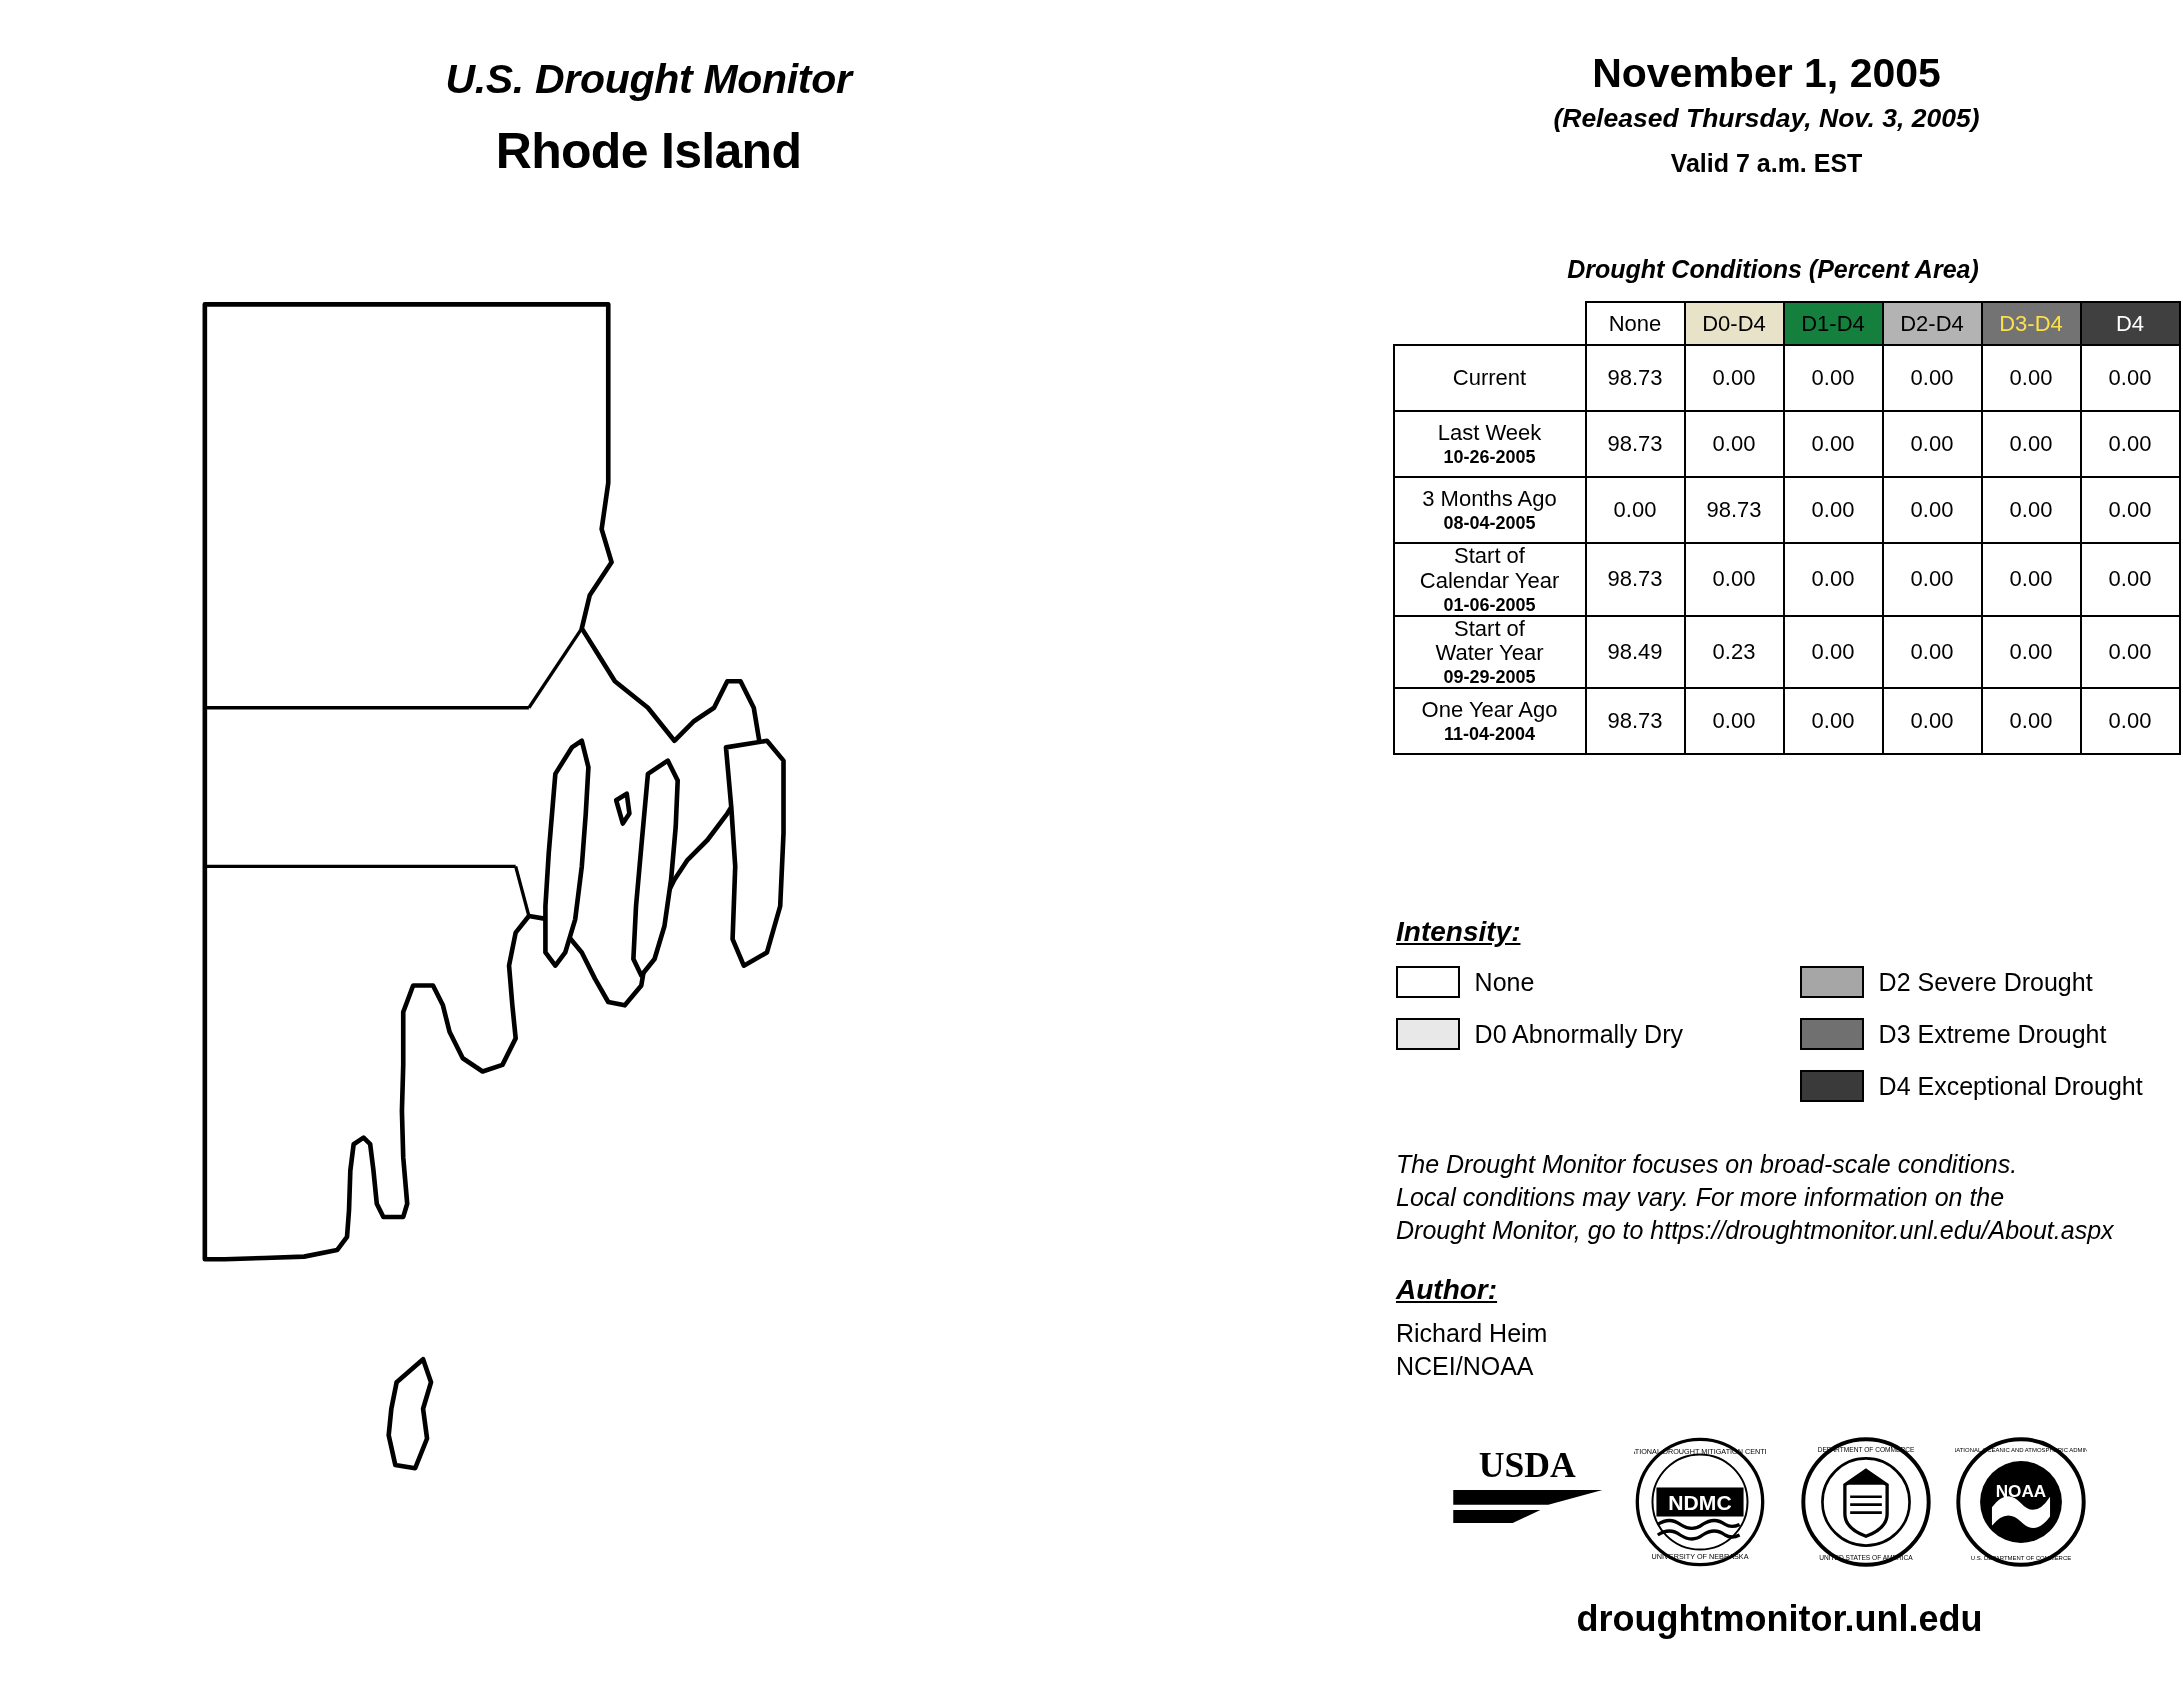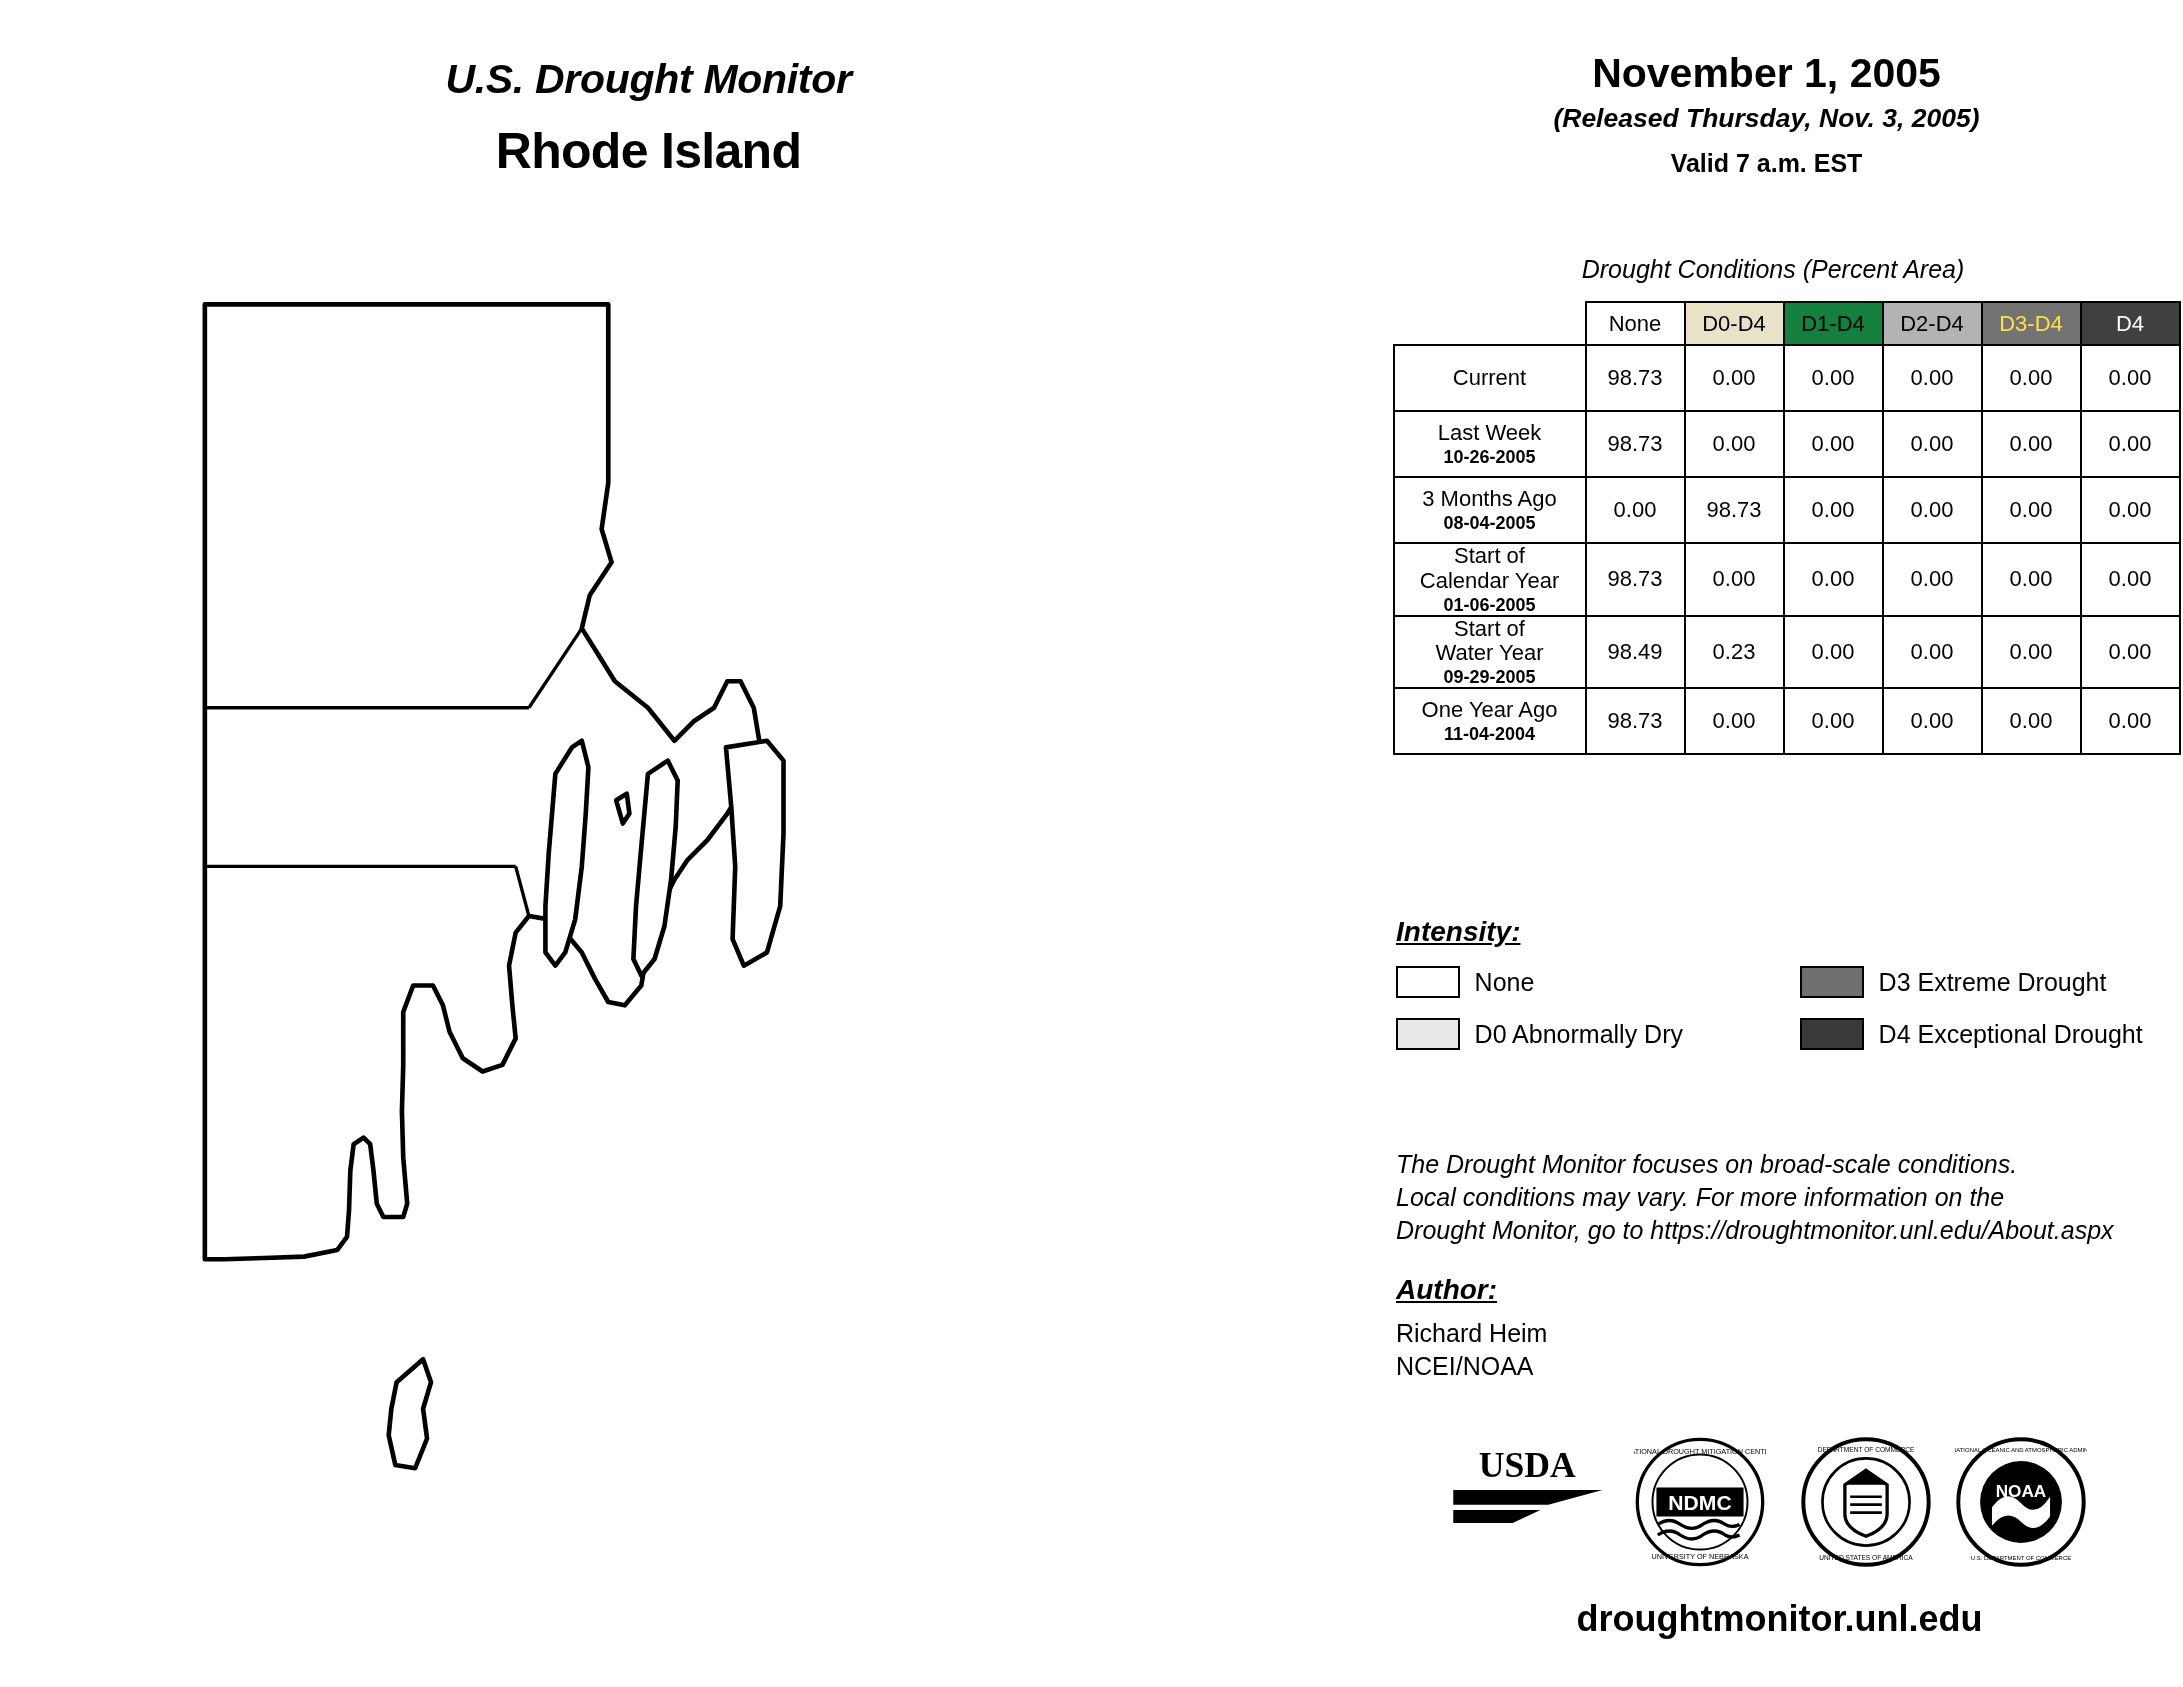--- a/index.html
+++ b/index.html
@@ -100,20 +100,21 @@
     font-weight: bold;
   }
   .table-caption {
     position: absolute;
     left: 0;
     top: 255px;
     width: 794px;
     text-align: center;
     font-size: 25px;
     font-style: italic;
+    font-weight: bold;
   }
 
   
   table.dm {
     position: absolute;
     left: 16.5px;
     top: 301px;
     border-collapse: collapse;
     table-layout: fixed;
     width: 787px;
@@ -472,20 +473,24 @@
           <span class="swatch" style="background:#ffffff"></span>
           <span class="legend-label">None</span>
         </div>
         <div class="legend-item">
           <span class="swatch" style="background:#e8e8e8"></span>
           <span class="legend-label">D0 Abnormally Dry</span>
         </div>
       </div>
       <div class="legend-col c2">
         <div class="legend-item">
+          <span class="swatch" style="background:#a6a6a6"></span>
+          <span class="legend-label">D2 Severe Drought</span>
+        </div>
+        <div class="legend-item">
           <span class="swatch" style="background:#707070"></span>
           <span class="legend-label">D3 Extreme Drought</span>
         </div>
         <div class="legend-item">
           <span class="swatch" style="background:#3a3a3a"></span>
           <span class="legend-label">D4 Exceptional Drought</span>
         </div>
       </div>
     </div>
 

